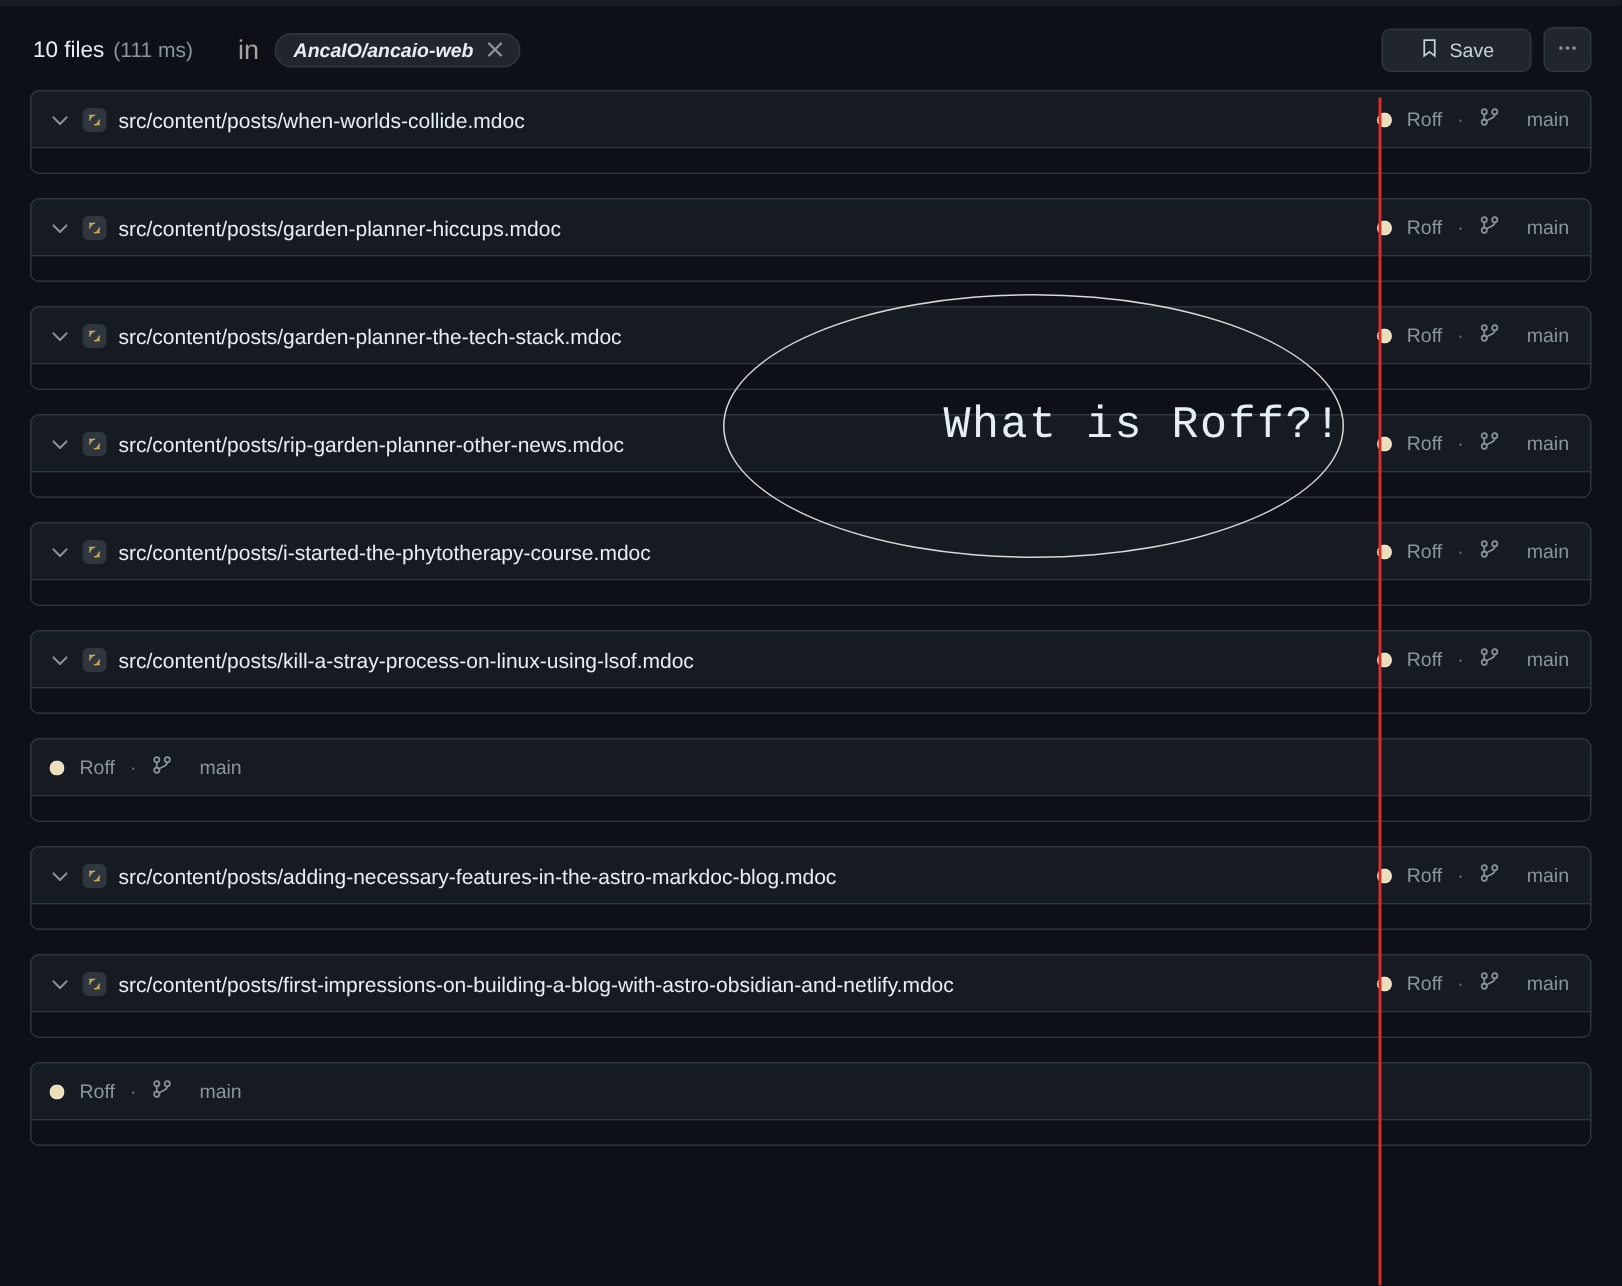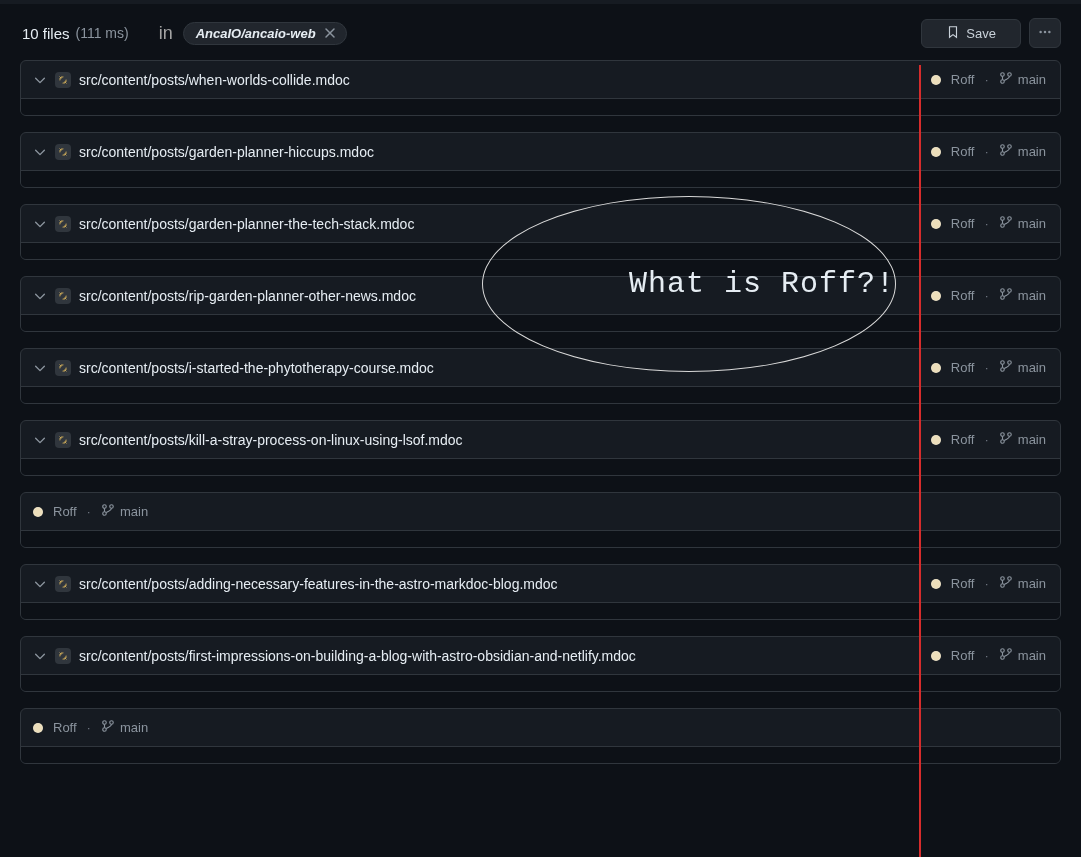--- a/index.html
+++ b/index.html
@@ -150,21 +150,21 @@
     width: 10px;
     height: 10px;
     border-radius: 50%;
     background: #ecdebb;
     border: 1px solid rgba(255,255,255,0.2);
   }
   .dot-sep { color: #6e7681; }
   .branch {
     display: flex;
     align-items: center;
-    gap: 5px;
+    gap: 18px;
   }
   .result-body {
     height: 16px;
     background: #0d1117;
   }
   
   .anno-line {
     position: absolute;
     left: 919px;
     top: 65px;

